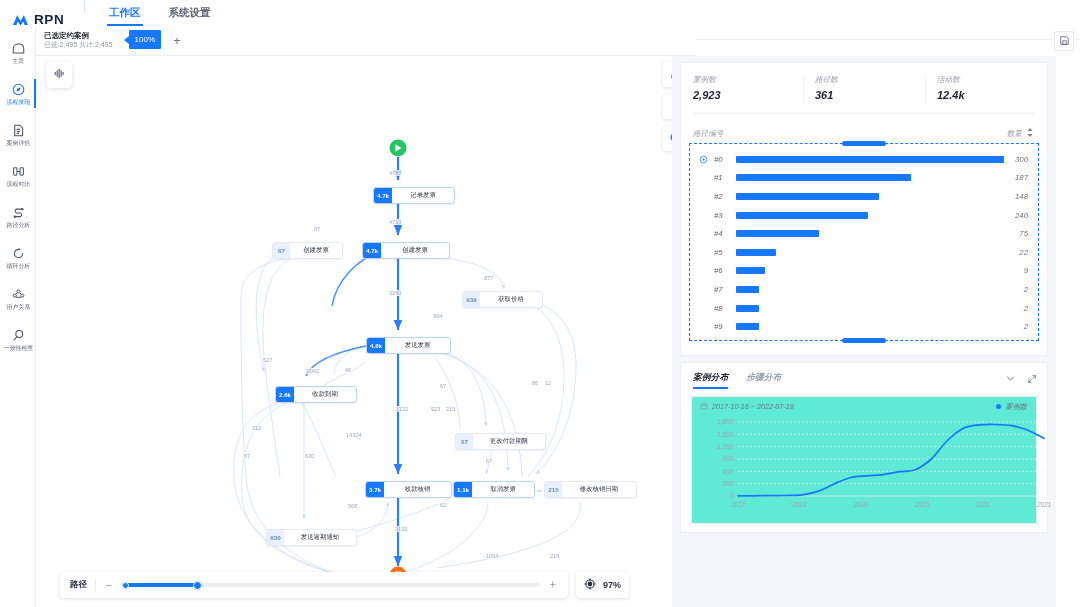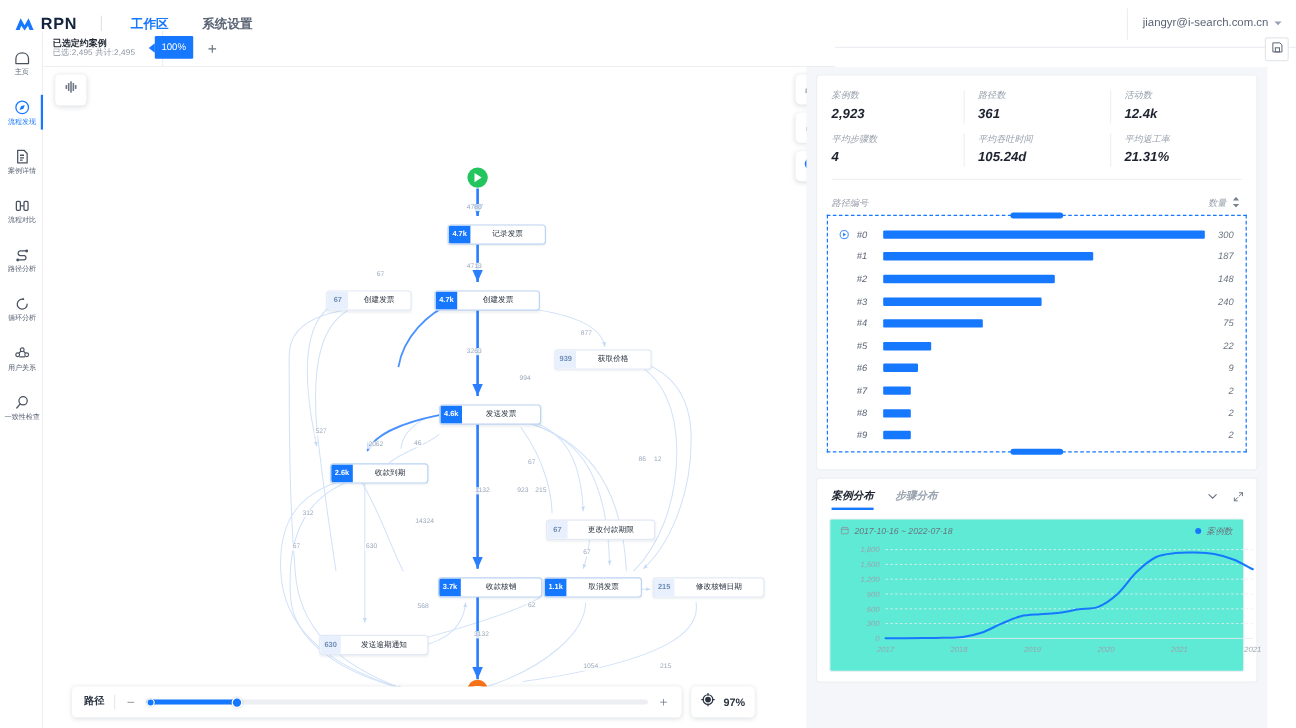--- a/index.html
+++ b/index.html
@@ -8,21 +8,21 @@
     font-family: "Liberation Sans", "DejaVu Sans", sans-serif;
     background: #fff; overflow: hidden;
     -webkit-font-smoothing: antialiased;
   }
   .app { position: relative; width: 1080px; height: 607px; }
 
   
   .topbar {
     position: absolute; left: 0; top: 0; width: 1080px; height: 40px;
     background: #fff; border-bottom: 1px solid #eceef2;
-    display: flex; align-items: center;
+    display: flex; 
   }
   .logo-wrap { display: flex; align-items: center; gap: 5px; padding-left: 12px; width: 82px; }
   .logo-mark { width: 17px; height: 13px; position: relative; }
   .logo-mark svg { display: block; }
   .logo-text { font-size: 13.5px; font-weight: 700; color: #14243c; letter-spacing: 0.6px; }
   .topbar-sep { width: 1px; height: 13px; background: #dfe3ea; margin: 0 10px 0 2px; }
   .nav-tabs { display: flex; align-items: stretch; height: 26px; }
   .nav-tab {
     position: relative; font-size: 10.5px; font-weight: 700; color: #5a6475;
     display: flex; align-items: center; padding: 0 14px; cursor: pointer;
@@ -209,24 +209,20 @@
       <span class="logo-text">RPN</span>
     </div>
     <div class="topbar-sep"></div>
     <div class="nav-tabs">
       <div class="nav-tab active">
         <span>工作区</span>
       </div>
       <div class="nav-tab">
         <span>系统设置</span>
       </div>
-    </div>
-    <div class="topbar-right">
-      <span class="user-email">jiangyr@i-search.com.cn</span>
-      <span class="caret-d"></span>
     </div>
   </div>
 
   <div class="sidebar">
 
     <div class="side-item">
       <span class="ico">
         <svg width="15" height="15" viewBox="0 0 20 20" fill="none" stroke="currentColor" stroke-width="1.4">
           <path d="M3 10.5 C3 6.5 6 4 10 4 C14 4 17 6.5 17 10.5 L17 16 L3 16 Z" stroke-linejoin="round"></path>
         </svg>
@@ -542,34 +538,20 @@
         </div>
         <div class="stat">
           <div class="stat-label">路径数</div>
           <div class="stat-value">361</div>
         </div>
         <div class="stat">
           <div class="stat-label">活动数</div>
           <div class="stat-value">12.4k</div>
         </div>
       </div>
-      <div class="stats-row">
-        <div class="stat">
-          <div class="stat-label">平均步骤数</div>
-          <div class="stat-value">4</div>
-        </div>
-        <div class="stat">
-          <div class="stat-label">平均吞吐时间</div>
-          <div class="stat-value">105.24d</div>
-        </div>
-        <div class="stat">
-          <div class="stat-label">平均返工率</div>
-          <div class="stat-value">21.31%</div>
-        </div>
-      </div>
       <div class="stats-divider"></div>
 
       <div class="paths-card">
         <div class="paths-head">
           <span>路径编号</span>
           <span>
             <span>数量</span>
             <span class="sort-ico">
               <svg width="6" height="9" viewBox="0 0 6 9">
                 <path d="M3 0 L5.6 3 H0.4 Z" fill="#7a8392"></path>

